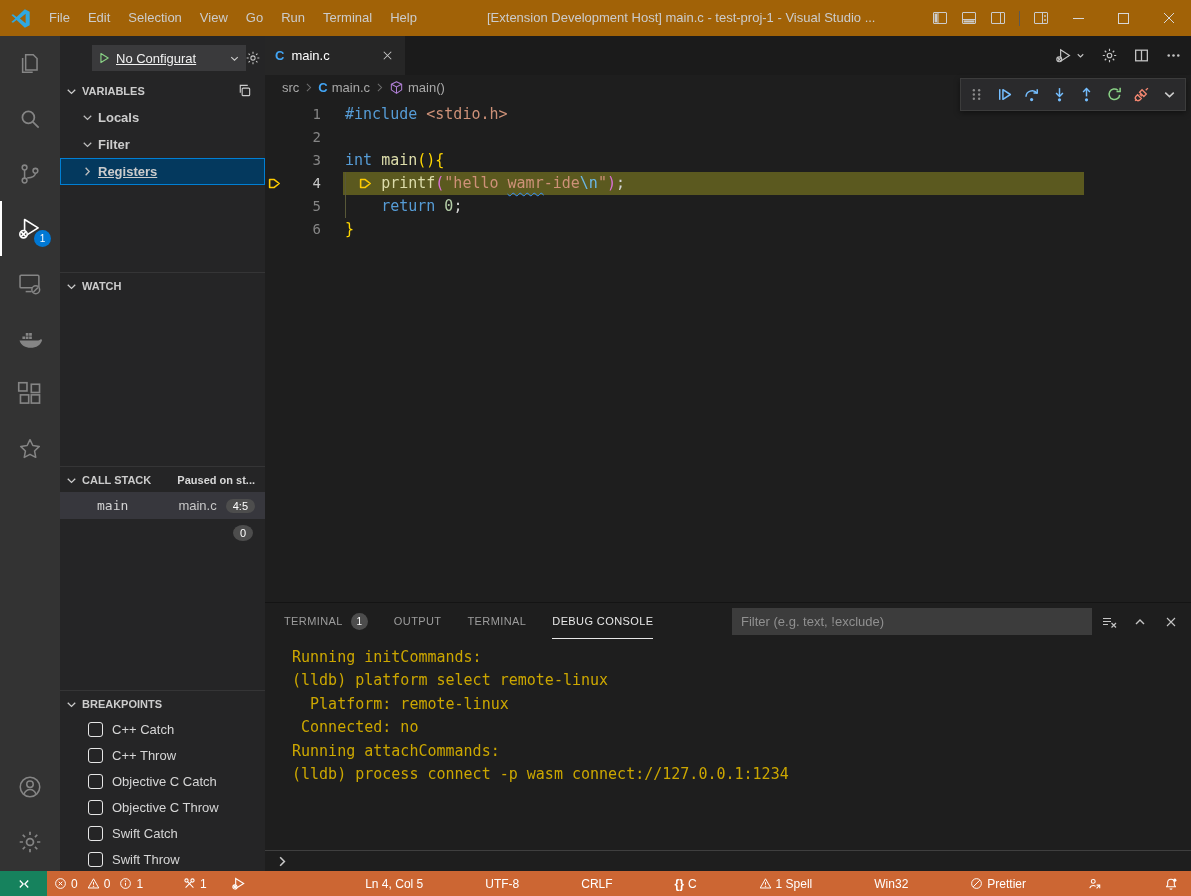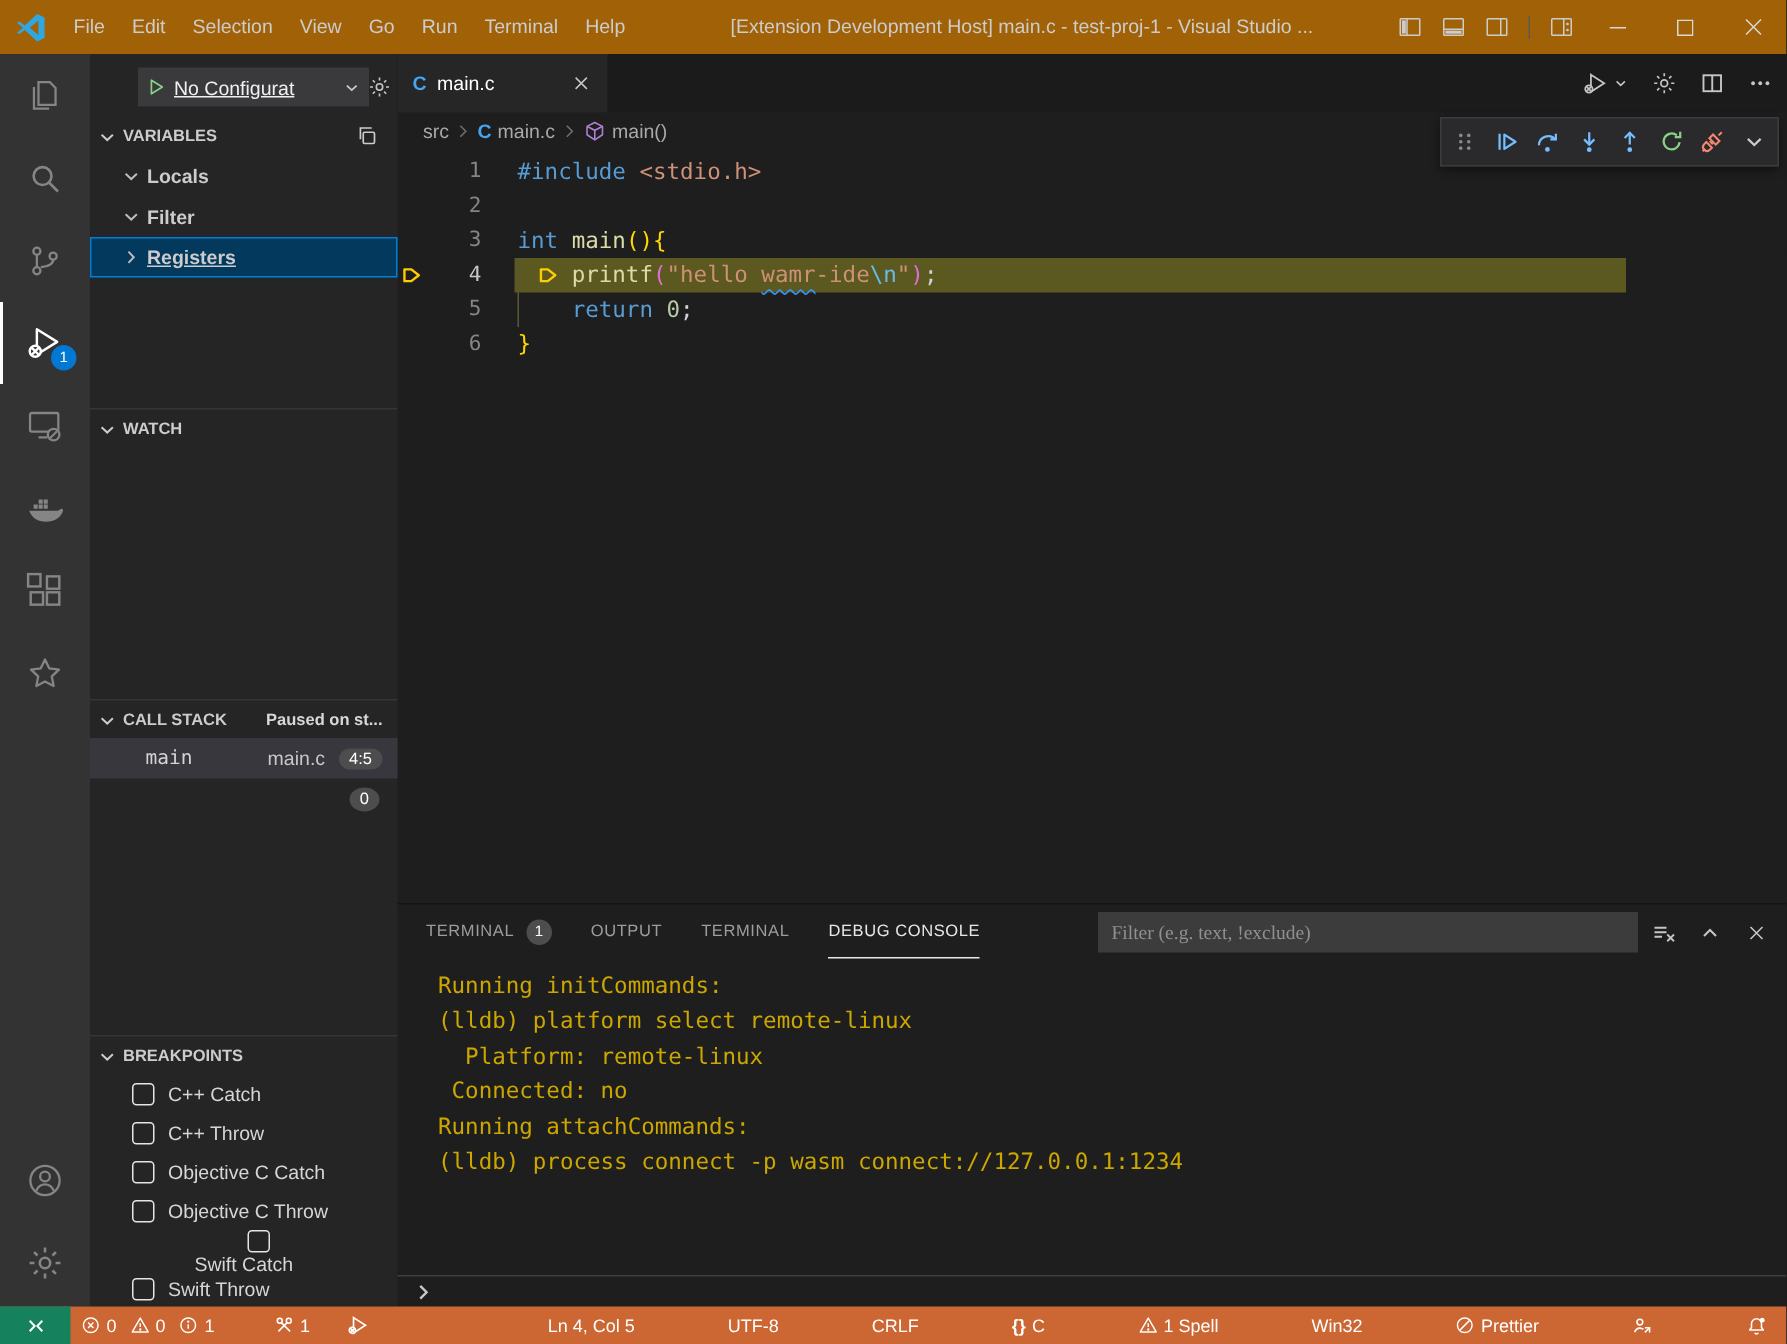--- a/index.html
+++ b/index.html
@@ -99,21 +99,21 @@
   
   .panel{position:absolute;left:0;right:0;top:566px;bottom:0;background:#1e1e1e;border-top:1px solid #141414;}
   .panel-tabs{height:36px;display:flex;align-items:center;padding-left:19px;gap:26px;}
   .ptab{height:35px;display:flex;align-items:center;gap:8px;font-size:11px;letter-spacing:.4px;
         color:#9d9d9d;box-sizing:border-box;}
   .ptab.active{color:#e7e7e7;border-bottom:1px solid #e7e7e7;padding-top:1px;}
   .pbadge{background:#4d4d4d;color:#fff;border-radius:50%;width:17px;height:17px;font-size:10px;
           display:flex;align-items:center;justify-content:center;letter-spacing:0;}
   .panel-filter{position:absolute;left:467px;top:5px;width:360px;height:27px;background:#3c3c3c;border:none;
                 color:#cccccc;font-size:13px;padding:0 9px;box-sizing:border-box;outline:none;
-                font-family:Liberation Serif, serif;}
+                font-family:Liberation Sans, sans-serif;}
   .panel-filter::placeholder{color:#909090;}
   .panel-acts{position:absolute;right:12px;top:5px;height:27px;display:flex;align-items:center;gap:15px;color:#c5c5c5;}
   .console{position:absolute;top:43px;left:27px;right:12px;font-family:"DejaVu Sans Mono",monospace;
            font-size:15px;line-height:23.4px;color:#cca700;white-space:pre;}
   .console-input{position:absolute;left:0;right:0;top:247px;height:21px;border-top:1px solid #3f3f3f;
                  display:flex;align-items:center;padding-left:10px;color:#c8c8c8;}
 
   
   .statusbar{position:absolute;left:0;right:0;bottom:0;height:25px;background:#cc6633;display:flex;
              align-items:center;color:#ffffff;font-size:12px;z-index:30;}
@@ -400,21 +400,21 @@
           <span>C++ Throw</span>
         </div>
         <div class="bp-row" style="top: 732px;">
           <span class="bp-check"></span>
           <span>Objective C Catch</span>
         </div>
         <div class="bp-row" style="top: 758px;">
           <span class="bp-check"></span>
           <span>Objective C Throw</span>
         </div>
-        <div class="bp-row" style="top: 784px; flex-direction: column;">
+        <div class="bp-row" style="top: 784px;">
           <span class="bp-check"></span>
           <span>Swift Catch</span>
         </div>
         <div class="bp-row" style="top: 810px;">
           <span class="bp-check"></span>
           <span>Swift Throw</span>
         </div>
       </div>
   </div>
 

